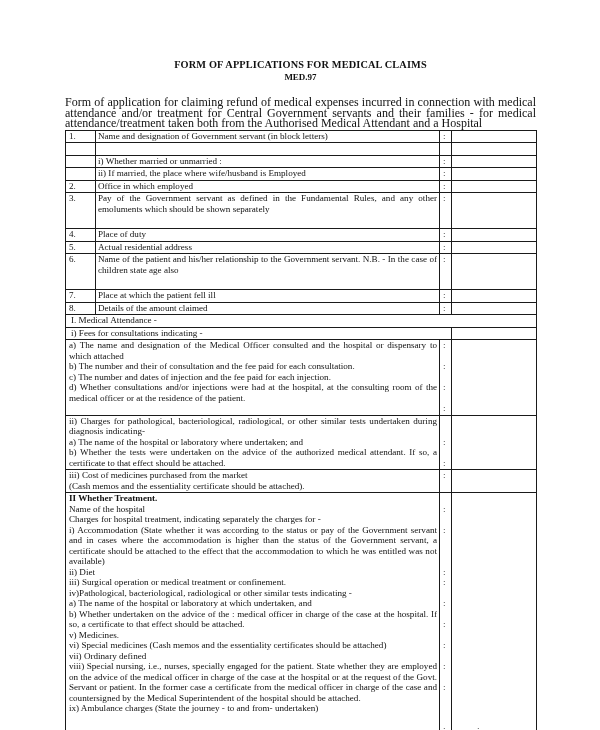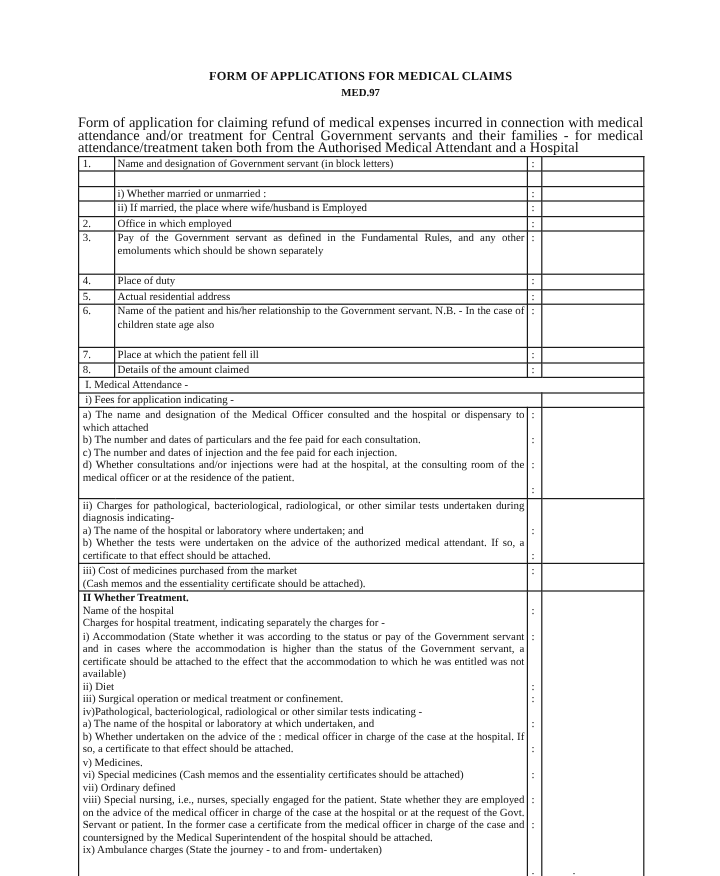--- a/index.html
+++ b/index.html
@@ -195,28 +195,28 @@
           <td class="label">Details of the amount claimed</td>
           <td class="colon">:</td>
           <td class="answer"></td>
         </tr>
 
         <tr>
           <td colspan="4" class="fullspan" style="padding-left:5px">I. Medical Attendance -</td>
         </tr>
 
         <tr>
-          <td colspan="3" class="fullspan" style="padding-left:5px">i) Fees for application indicating -</td>
+          <td colspan="3" class="fullspan" style="padding-left:5px">i) Fees for consultations indicating -</td>
           <td class="answer"></td>
         </tr>
 
         <tr>
           <td colspan="2" class="fullspan justify" style="padding-left:3px;height:62px">
             <div>a) The name and designation of the Medical Officer consulted and the hospital or dispensary to which attached</div>
-            <div>b) The number and dates of particulars and the fee paid for each consultation.</div>
+            <div>b) The number and their of consultation and the fee paid for each consultation.</div>
             <div>c) The number and dates of injection and the fee paid for each injection.</div>
             <div>d) Whether consultations and/or injections were had at the hospital, at the consulting room of the medical officer or at the residence of the patient.</div>
           </td>
           <td class="colon">
             <div class="colon-stack">
               <span>:</span>
               <span class="sp">:</span>
               <span>:</span>
               <span class="sp">:</span>
               <span>:</span>

